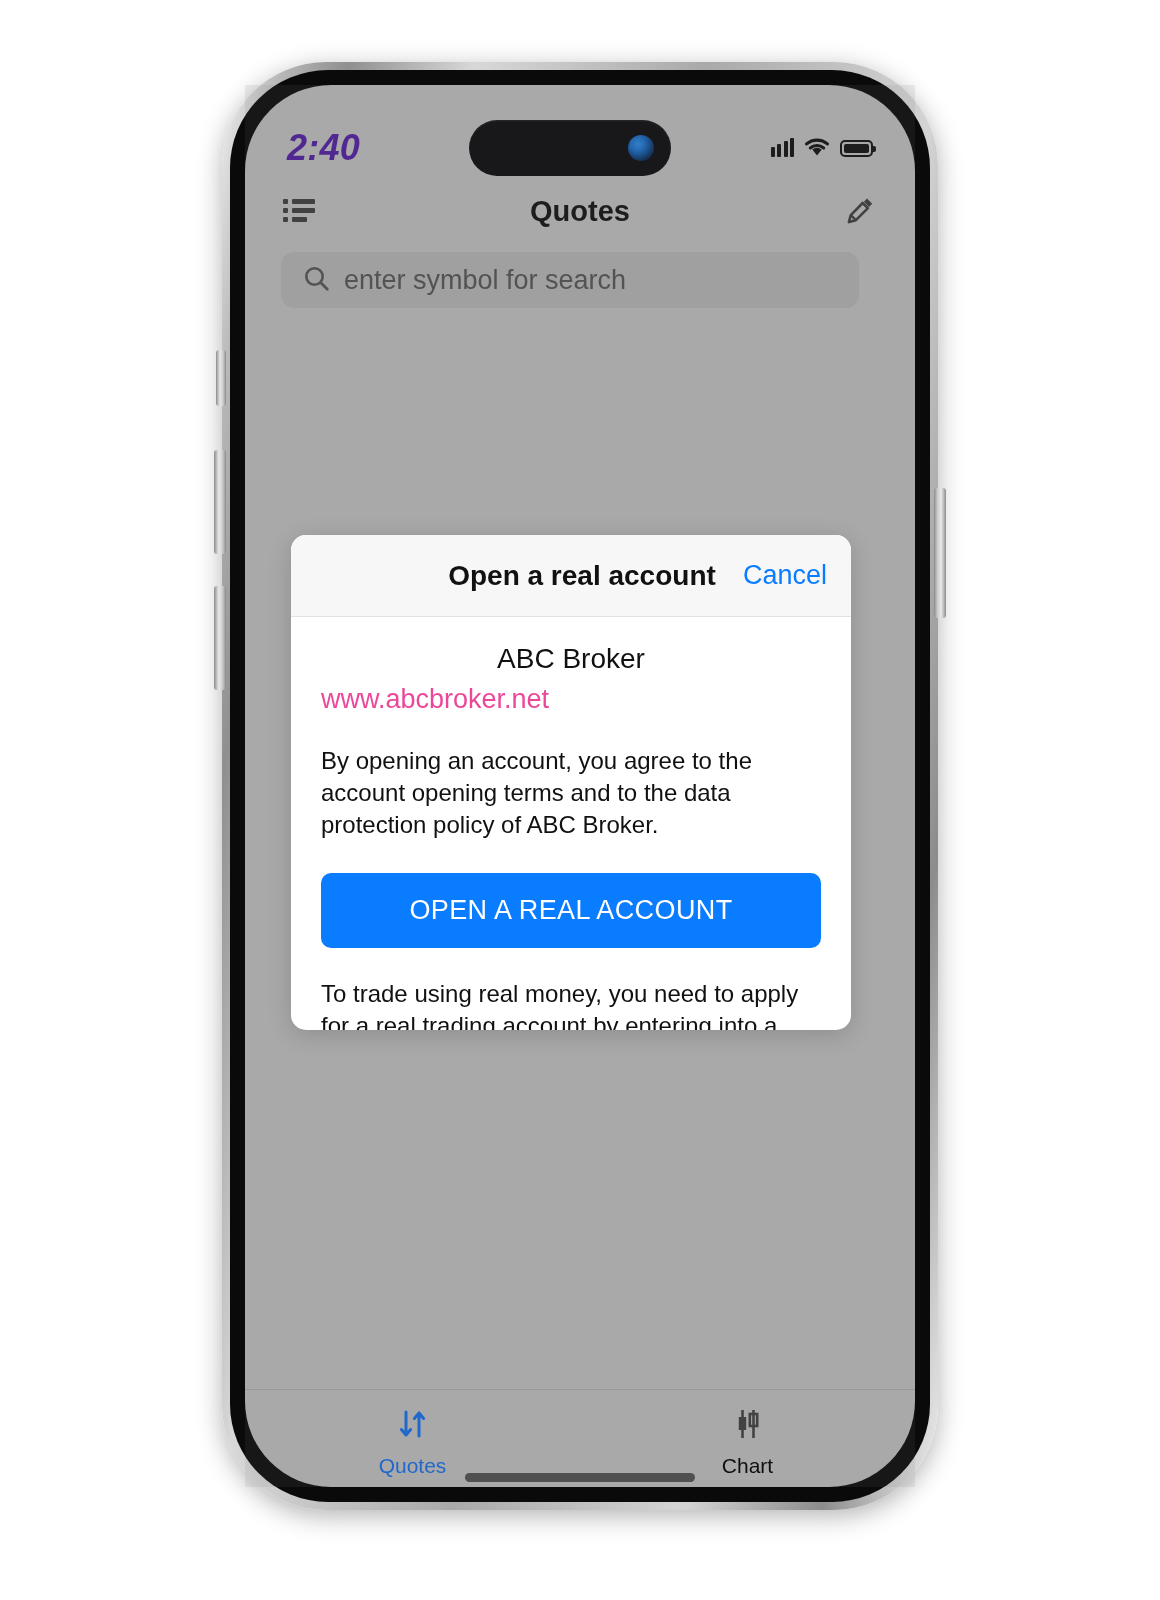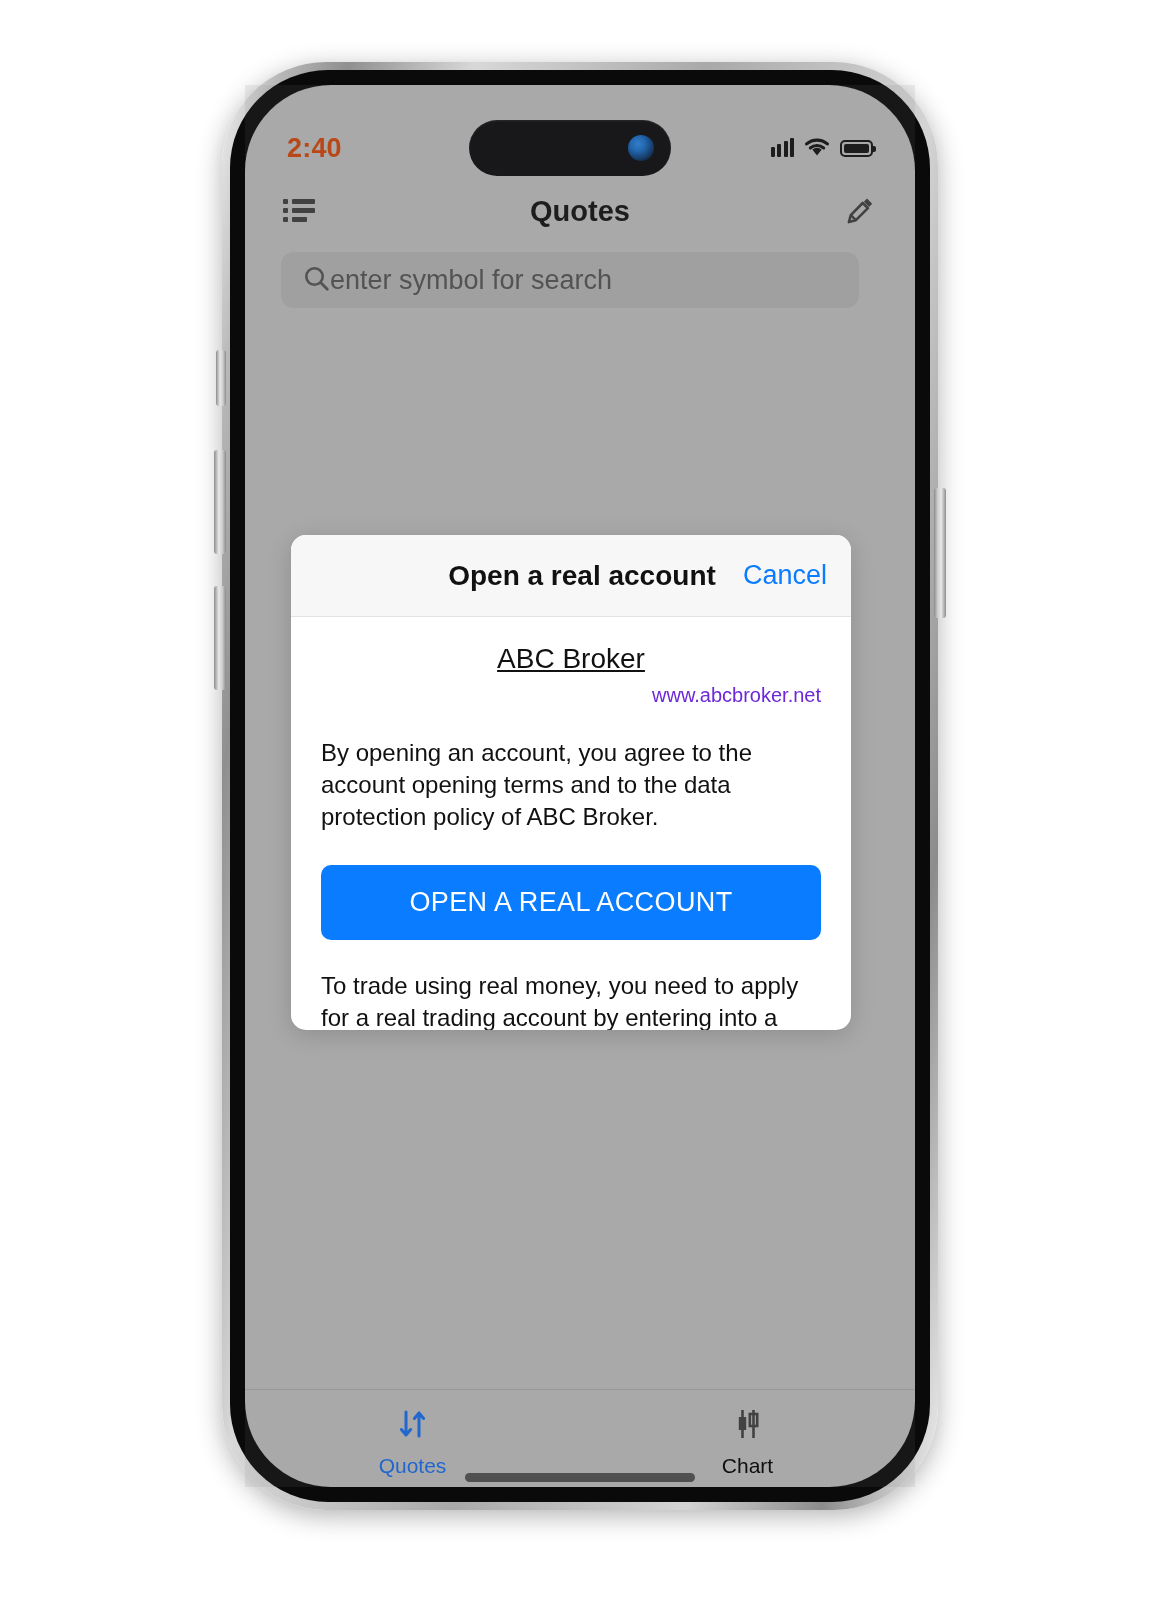--- a/index.html
+++ b/index.html
@@ -75,22 +75,23 @@
   .statusbar {
     position: absolute;
     left: 245px; top: 120px;
     width: 670px; height: 56px;
     z-index: 20;
     display: flex; align-items: center;
     justify-content: space-between;
     padding: 0 42px;
   }
   .status-time {
-    font-size: 27px; font-weight: bold; color: #c2410c;
+    font-size: 36px; font-weight: bold; color: #4c1d95;
     letter-spacing: .2px;
+    font-style: italic;
   }
   .status-right { display: flex; align-items: center; gap: 9px; }
   .cell-bars { display: flex; align-items: flex-end; gap: 2.5px; height: 18px; }
   .cell-bars i { display:block; width: 4px; background: #111; border-radius: 1px; }
   .cell-bars i:nth-child(1){ height: 10px; }
   .cell-bars i:nth-child(2){ height: 13px; }
   .cell-bars i:nth-child(3){ height: 16px; }
   .cell-bars i:nth-child(4){ height: 19px; }
   .battery {
     width: 33px; height: 17px;
@@ -128,21 +129,21 @@
   .icon-pencil { margin-left:auto; width: 34px; height: 34px; z-index:2; }
 
   
   .searchbar {
     position: absolute;
     left: 281px; top: 252px;
     width: 578px; height: 56px;
     background: #a5a5a5;
     border-radius: 13px;
     display: flex; align-items: center;
-    padding: 0 22px;
+    gap: 14px; padding: 0 22px;
     z-index: 10;
   }
   .search-ph { font-size: 27px; color: #4e4e4e; }
 
   
   .backdrop {
     position: absolute;
     left: 245px; top: 85px;
     width: 670px; height: 1402px;
     background: rgba(120,120,120,0.12);
@@ -175,25 +176,24 @@
   .modal-cancel {
     margin-left: auto; position: relative; z-index: 2;
     font-size: 27px; color: #0a7cff;
     cursor: pointer;
   }
   .modal-body { padding: 26px 30px 0; }
   .broker-name {
     text-align: center;
     font-size: 28px; color: #111;
     margin-bottom: 9px;
-    text-decoration: underline;
   }
   .broker-url {
-    text-align: right;
-    font-size: 20px; color: #6d28d9;
+    text-align: left;
+    font-size: 27px; color: #ec4899;
     margin-bottom: 30px;
   }
   .terms-text, .note-text {
     font-size: 24px; color: #111;
     line-height: 1.33;
   }
   .cta {
     display: block; width: 100%;
     margin: 32px 0 30px;
     padding: 22px 0;

